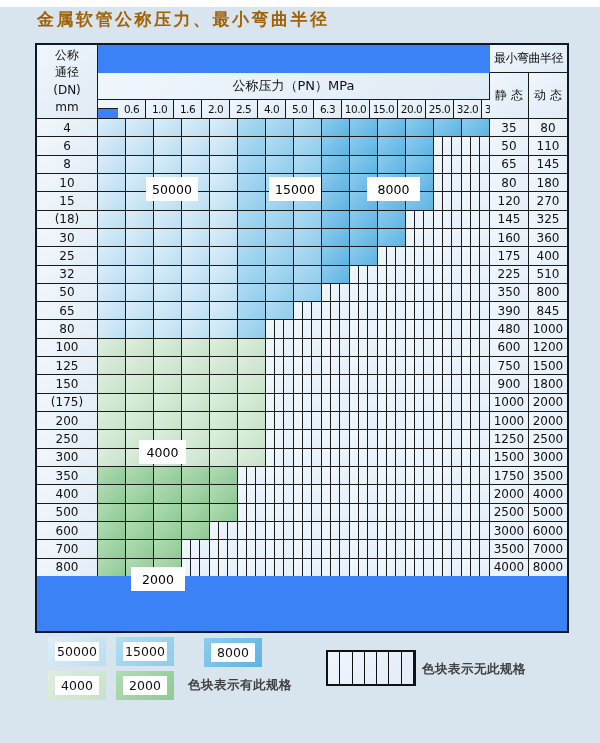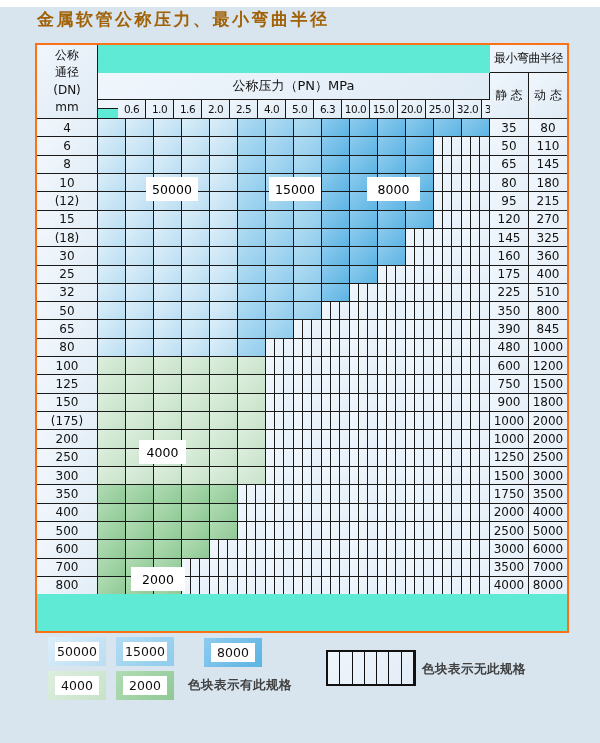--- a/index.html
+++ b/index.html
@@ -2,35 +2,35 @@
 <html><head>
 <meta charset="utf-8">
 <style>
   html,body{margin:0;padding:0;}
   body{width:600px;height:743px;background:#d8e5ef;position:relative;overflow:hidden;
        font-family:"DejaVu Sans","Liberation Sans",sans-serif;color:#111;}
   .top-strip{position:absolute;left:0;top:0;width:600px;height:7px;background:#ffffff;}
   .title{position:absolute;left:37px;top:8px;margin:0;font-family:"DejaVu Serif","Liberation Serif",serif;
          font-size:17px;font-weight:bold;letter-spacing:2.5px;color:#a16207;}
   
-  .spec-table{position:absolute;left:35px;top:43px;width:534px;height:590px;border:2px solid #f97316;
-              background:#5eead4;box-sizing:border-box;}
+  .spec-table{position:absolute;left:35px;top:43px;width:534px;height:590px;border:2px solid #0f172a;
+              background:#3b82f6;box-sizing:border-box;}
   .thead{position:relative;width:530px;height:73px;}
   .hcell{position:absolute;box-sizing:border-box;display:flex;align-items:center;justify-content:center;
          background:linear-gradient(135deg,#f0f6fc,#dfebf5);font-size:13px;}
   .dn-head{left:0;top:0;width:61px;height:73px;border-right:1px solid #1a1a1a;
            flex-direction:column;justify-content:space-around;font-size:12px;line-height:13px;padding:2px 0;}
   .cycles-head{left:61px;top:0;width:392px;height:28px;border-right:1px solid #1a1a1a;border-bottom:1px solid #1a1a1a;margin-top:36px;}
   .pn-head{left:61px;top:28px;width:392px;height:27px;border-right:1px solid #1a1a1a;border-bottom:1px solid #1a1a1a;}
   .ticks{position:absolute;left:61px;top:55px;width:392px;height:18px;display:flex;margin-left:20px;}
   .tick{box-sizing:border-box;width:28px;height:18px;border-right:1px solid #1a1a1a;
         background:linear-gradient(135deg,#f0f6fc,#dfebf5);font-size:10.5px;display:flex;
         align-items:center;justify-content:center;letter-spacing:-0.5px;}
   .radius-head{left:453px;top:0;width:77px;height:28px;border-bottom:1px solid #1a1a1a;font-size:12px;letter-spacing:-0.5px;}
-  .static-head{left:453px;top:28px;width:39px;height:45px;border-right:1px solid #1a1a1a;font-size:12px;font-family:Liberation Serif, serif;}
+  .static-head{left:453px;top:28px;width:39px;height:45px;border-right:1px solid #1a1a1a;font-size:12px;}
   .dynamic-head{left:492px;top:28px;width:38px;height:45px;font-size:12px;}
   .tbody{position:absolute;left:0;top:73px;width:530px;}
   .trow{display:flex;height:18.32px;}
   .cell{box-sizing:border-box;border-right:1px solid #1a1a1a;border-top:1px solid #1a1a1a;
         display:flex;align-items:center;justify-content:center;font-size:12px;}
   .cell.dn{width:61px;background:linear-gradient(135deg,#f2f7fc,#e2edf6);}
   .cell.pn{width:28px;}
   .cell.stat{width:39px;background:linear-gradient(135deg,#f0f6fc,#e6eff8);}
   .cell.dyn{width:38px;border-right:none;background:linear-gradient(135deg,#f0f6fc,#e6eff8);}
   .c-b1{background:linear-gradient(135deg,#dcEEf9,#badef2);}
@@ -159,39 +159,20 @@
         <div class="cell pn c-b3"></div>
         <div class="cell pn c-b3"></div>
         <div class="cell pn c-b3"></div>
         <div class="cell pn c-b3"></div>
         <div class="cell pn nospec"></div>
         <div class="cell pn nospec"></div>
         <div class="cell stat">80</div>
         <div class="cell dyn">180</div>
       </div>
       <div class="trow">
-        <div class="cell dn">(12)</div>
-        <div class="cell pn c-b1"></div>
-        <div class="cell pn c-b1"></div>
-        <div class="cell pn c-b1"></div>
-        <div class="cell pn c-b1"></div>
-        <div class="cell pn c-b1"></div>
-        <div class="cell pn c-b2"></div>
-        <div class="cell pn c-b2"></div>
-        <div class="cell pn c-b2"></div>
-        <div class="cell pn c-b3"></div>
-        <div class="cell pn c-b3"></div>
-        <div class="cell pn c-b3"></div>
-        <div class="cell pn c-b3"></div>
-        <div class="cell pn nospec"></div>
-        <div class="cell pn nospec"></div>
-        <div class="cell stat">95</div>
-        <div class="cell dyn">215</div>
-      </div>
-      <div class="trow">
         <div class="cell dn">15</div>
         <div class="cell pn c-b1"></div>
         <div class="cell pn c-b1"></div>
         <div class="cell pn c-b1"></div>
         <div class="cell pn c-b1"></div>
         <div class="cell pn c-b1"></div>
         <div class="cell pn c-b2"></div>
         <div class="cell pn c-b2"></div>
         <div class="cell pn c-b2"></div>
         <div class="cell pn c-b3"></div>

